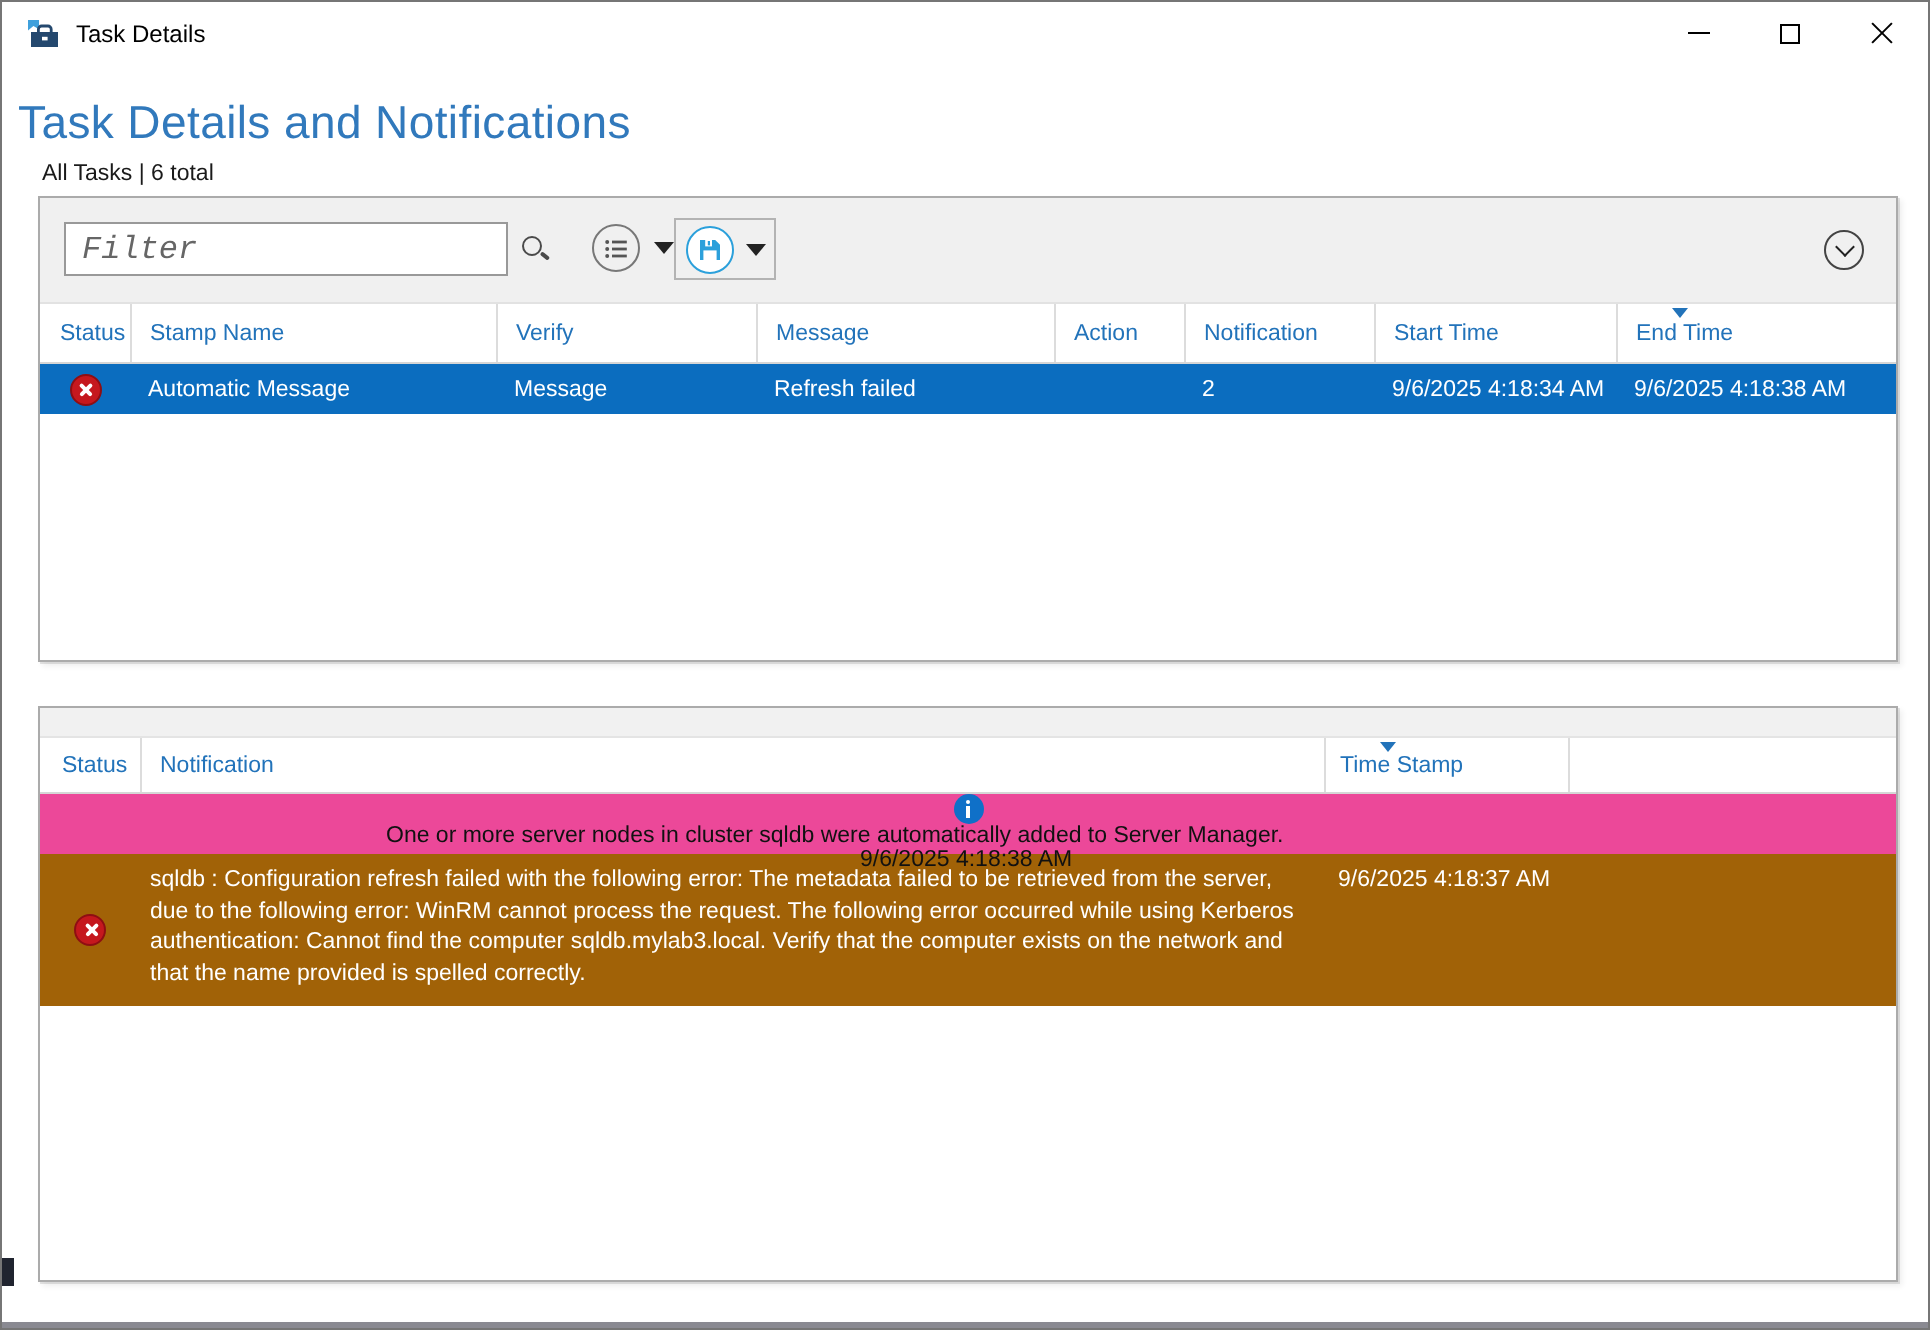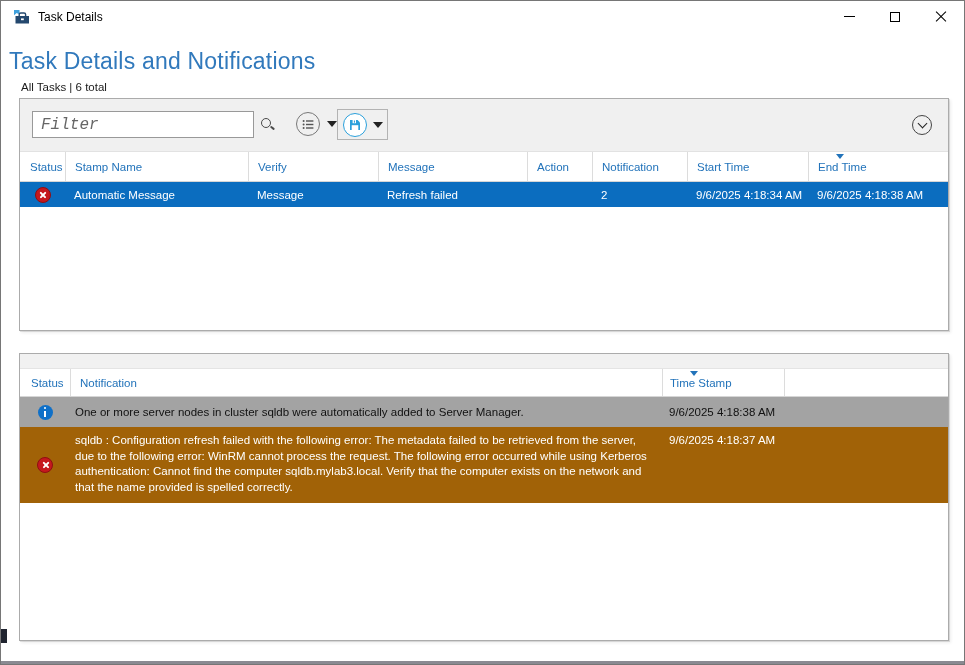--- a/index.html
+++ b/index.html
@@ -58,21 +58,21 @@
   .grid-row.selected { background:#0B6DBF; color:#fff; }
   .gr-cell { height:100%; display:flex; align-items:center; padding-left:9px; overflow:hidden; white-space:nowrap; }
   .gr-cell.center { justify-content:center; padding-left:0; }
   
   .b-c1{width:50px; padding-left:11px;} .b-c2{width:592px;} .b-c3{width:122px; padding-left:7px;} .b-c4{width:164px;}
   .band { height:15px; background:#F1F1F1; border-bottom:1px solid #E4E4E4; }
   .n-row { display:flex; font-size:11.5px; color:#111; }
   .n-row .cell-status { width:50px; display:flex; align-items:center; justify-content:center; flex:0 0 auto; }
   .n-row .cell-text { width:592px; padding:0 10px 0 5px; flex:0 0 auto; }
   .n-row .cell-time { width:122px; padding-left:7px; flex:0 0 auto; white-space:nowrap; }
-  .n-row-1 { height:30px; align-items:center; background:#a3a3a3; }
+  .n-row-1 { height:30px; align-items:center; background:#ec4899;flex-direction:column; }
   .n-row-2 { min-height:68px; background:#a16207; color:#fff; align-items:stretch; }
   .n-row-2 .cell-text { padding-top:6px; padding-bottom:8px; line-height:15.5px; width:592px; }
   .n-row-2 .cell-time { padding-top:7px; }
   .n-row-2 .cell-status { display:flex; align-items:center; justify-content:center; }
   
   .icon-error { width:16px; height:16px; border-radius:50%; background:#C5181E; border:1px solid #8F0E13; position:relative; flex:0 0 auto; }
   .icon-error::before, .icon-error::after { content:""; position:absolute; left:3.5px; top:6.4px; width:8px; height:1.8px; background:#fff; border-radius:1px; }
   .icon-error::before { transform:rotate(45deg); }
   .icon-error::after { transform:rotate(-45deg); }
   .icon-info { width:15px; height:15px; border-radius:50%; background:#0F70C8; position:relative; flex:0 0 auto; }

